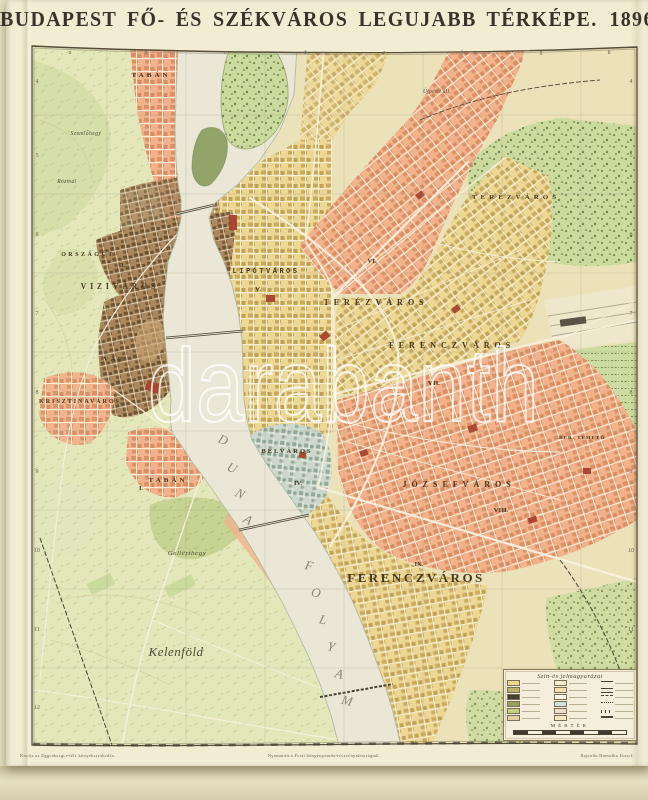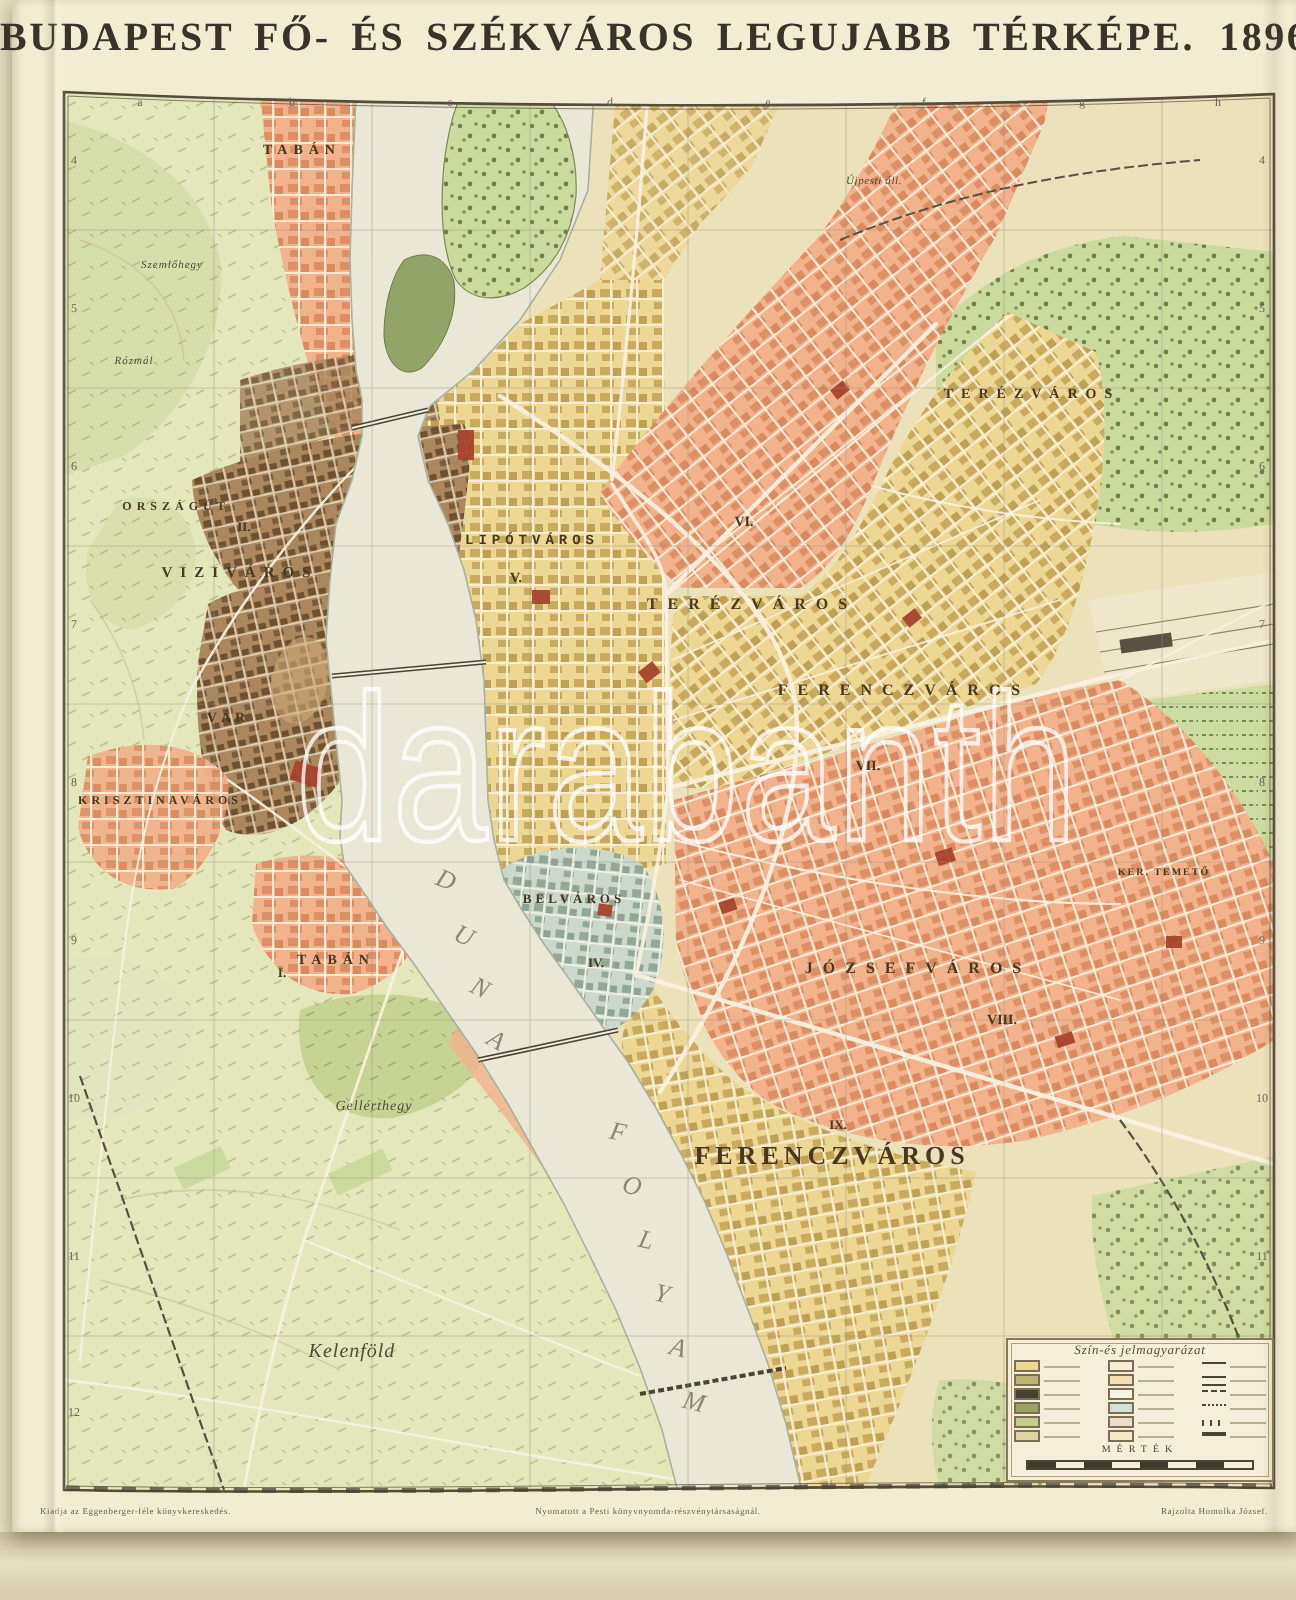--- a/index.html
+++ b/index.html
@@ -288,21 +288,21 @@
       <span class="map-label script" style="left: 86px; top: 133px; font-size: 5.5px; letter-spacing: 0.5px;">Szemlőhegy</span>
       <span class="map-label script" style="left: 67px; top: 181px; font-size: 5.5px; letter-spacing: 0.5px;">Rózmál</span>
       <span class="map-label" style="left: 88px; top: 254px; font-size: 6px; letter-spacing: 2.5px;">ORSZÁGÚT</span>
       <span class="map-label" style="left: 122px; top: 264px; font-size: 6.5px; letter-spacing: 0px;">II.</span>
       <span class="map-label" style="left: 120px; top: 286px; font-size: 7.5px; letter-spacing: 4px;">VIZIVÁROS</span>
       <span class="map-label" style="left: 114px; top: 359px; font-size: 7px; letter-spacing: 2px;">VÁR</span>
       <span class="map-label" style="left: 80px; top: 401px; font-size: 6px; letter-spacing: 2px;">KRISZTINAVÁROS</span>
       <span class="map-label" style="left: 168px; top: 480px; font-size: 7px; letter-spacing: 3px;">TABÁN</span>
       <span class="map-label" style="left: 141px; top: 487px; font-size: 6.5px; letter-spacing: 0px;">I.</span>
       <span class="map-label script" style="left: 187px; top: 553px; font-size: 7px; letter-spacing: 0.5px;">Gellérthegy</span>
-      <span class="map-label script" style="left: 176px; top: 676px; font-size: 10px; letter-spacing: 0.5px;">Kelenföld</span>
+      <span class="map-label script" style="left: 176px; top: 652px; font-size: 13px; letter-spacing: 0.5px;">Kelenföld</span>
       <span class="map-label script" style="left: 437px; top: 91px; font-size: 5.5px; letter-spacing: 0.3px;">Újpesti áll.</span>
       <span class="map-label" style="left: 266px; top: 271px; font-size: 7px; letter-spacing: 2.5px; font-family: Liberation Mono, monospace;">LIPÓTVÁROS</span>
       <span class="map-label" style="left: 258px; top: 289px; font-size: 7px; letter-spacing: 0px;">V.</span>
       <span class="map-label" style="left: 372px; top: 261px; font-size: 7px; letter-spacing: 0px;">VI.</span>
       <span class="map-label" style="left: 376px; top: 278px; font-size: 8px; letter-spacing: 5px; margin-top: 24px;">TERÉZVÁROS</span>
       <span class="map-label" style="left: 452px; top: 345px; font-size: 8px; letter-spacing: 5px;">FERENCZVÁROS</span>
       <span class="map-label" style="left: 434px; top: 383px; font-size: 7px; letter-spacing: 0px;">VII.</span>
       <span class="map-label" style="left: 516px; top: 197px; font-size: 7px; letter-spacing: 4px;">TERÉZVÁROS</span>
       <span class="map-label" style="left: 582px; top: 437px; font-size: 5px; letter-spacing: 1px;">KER. TEMETŐ</span>
       <span class="map-label" style="left: 459px; top: 484px; font-size: 8px; letter-spacing: 5px;">JÓZSEFVÁROS</span>

